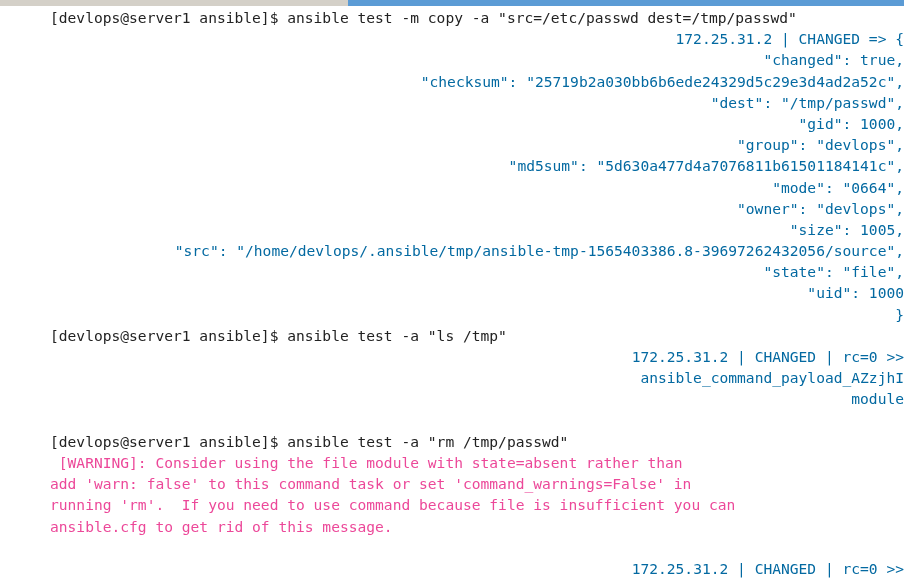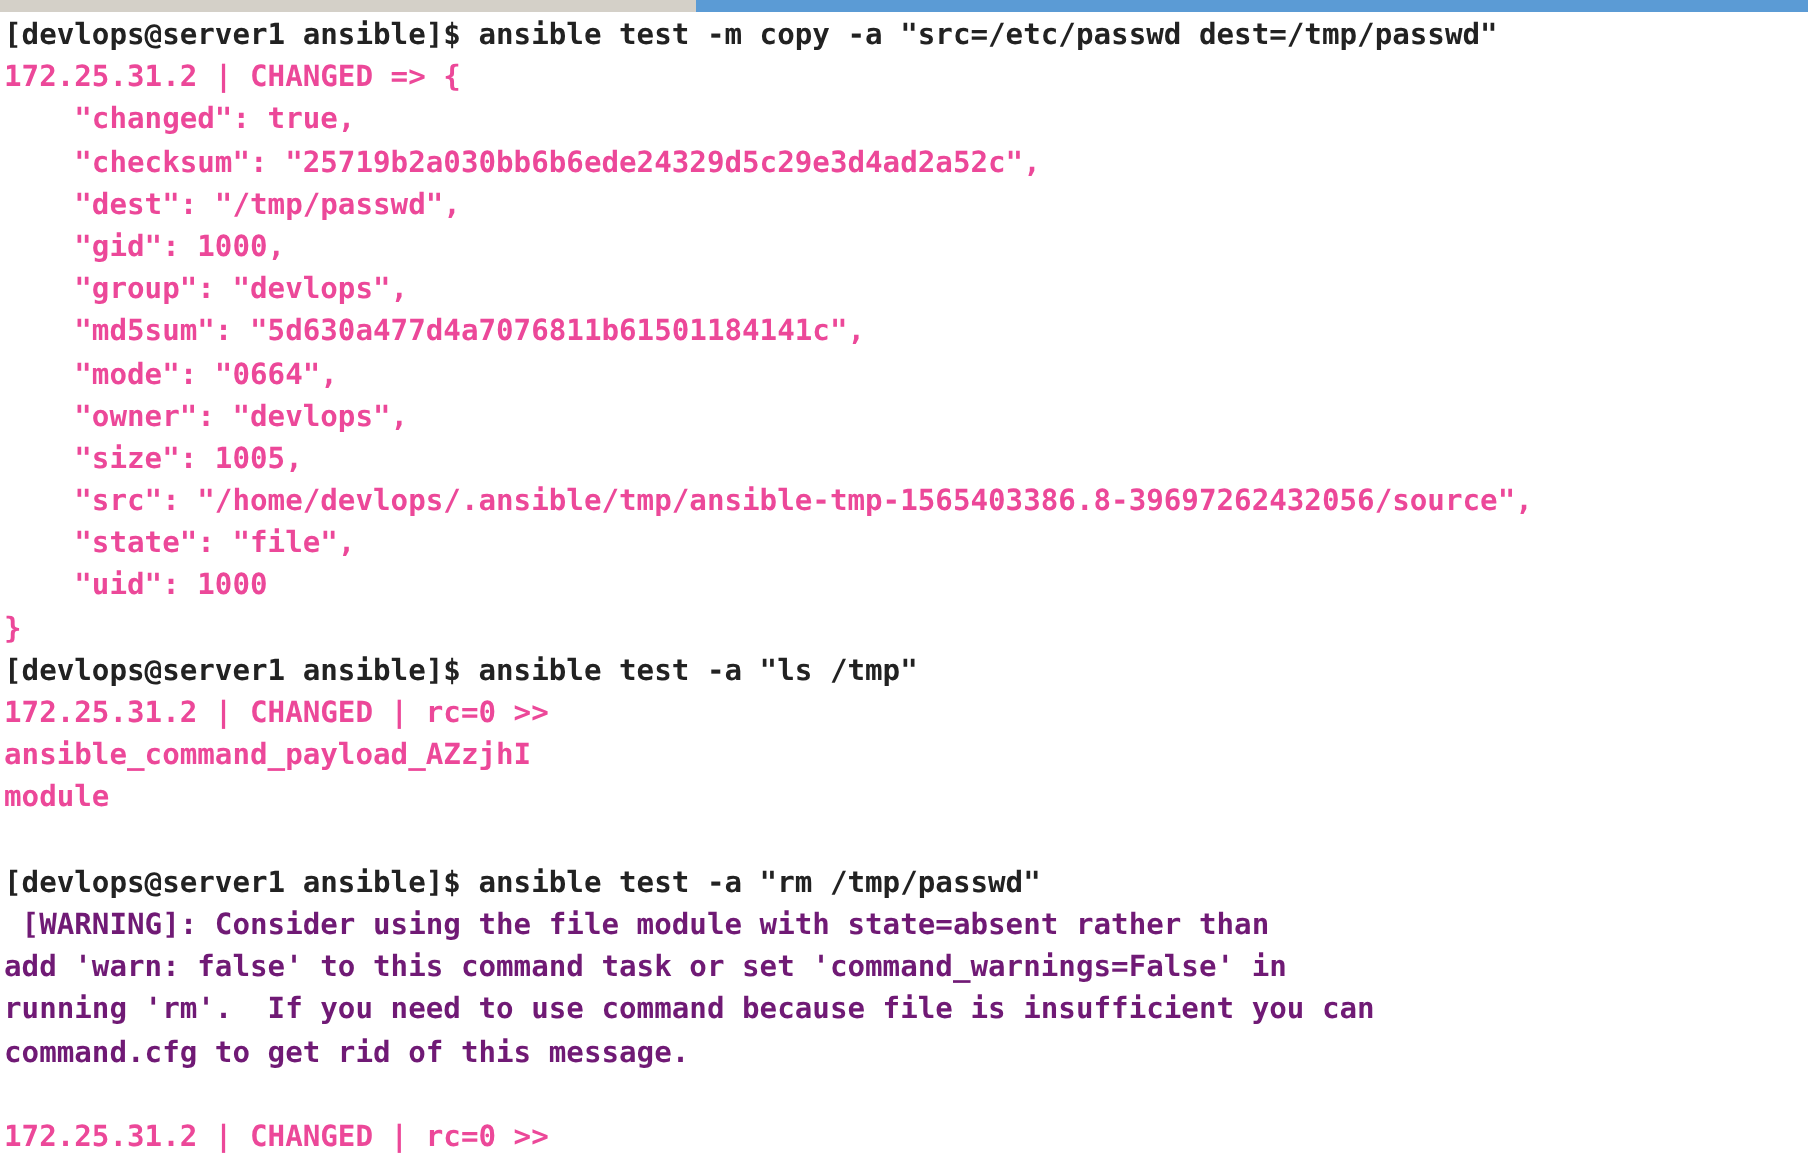--- a/index.html
+++ b/index.html
@@ -45,28 +45,29 @@
     box-sizing: border-box;
   }
 
   .line {
     font-family: "DejaVu Sans Mono", "Liberation Mono", monospace;
     font-size: 14.6px;
     line-height: 21.2px;
     height: 21.2px;
     white-space: pre;
     letter-spacing: 0px;
-    font-weight: bold;
+    font-weight: normal;
     padding-left: 2px;
     box-sizing: border-box;
+    margin-left: 48px;
   }
 
   .c-prompt   { color: #222222; }
-  .c-gold     { color: #ec4899; }
-  .c-warn     { color: #701a75; }
+  .c-gold     { color: #0369a1; text-align: right; }
+  .c-warn     { color: #ec4899; }
   .c-blank    { color: transparent; }
 </style>
 </head>
 <body>
 
 <div id="scrollbar" style="background: rgb(212, 208, 200);">
   <div class="track-filled" style="width: 61.5%; background: rgb(91, 155, 213);"></div>
 </div>
 
 <div id="terminal">
@@ -87,16 +88,16 @@
     <div class="line c-gold">}</div>
     <div class="line c-prompt">[devlops@server1 ansible]$ ansible test -a "ls /tmp"</div>
     <div class="line c-gold">172.25.31.2 | CHANGED | rc=0 &gt;&gt;</div>
     <div class="line c-gold">ansible_command_payload_AZzjhI</div>
     <div class="line c-gold">module</div>
     <div class="line c-blank"></div>
     <div class="line c-prompt">[devlops@server1 ansible]$ ansible test -a "rm /tmp/passwd"</div>
     <div class="line c-warn"> [WARNING]: Consider using the file module with state=absent rather than</div>
     <div class="line c-warn">add 'warn: false' to this command task or set 'command_warnings=False' in</div>
     <div class="line c-warn">running 'rm'.  If you need to use command because file is insufficient you can</div>
-    <div class="line c-warn">command.cfg to get rid of this message.</div>
+    <div class="line c-warn">ansible.cfg to get rid of this message.</div>
     <div class="line c-blank"></div>
     <div class="line c-gold">172.25.31.2 | CHANGED | rc=0 &gt;&gt;</div>
   </div>
 
 </body></html>

